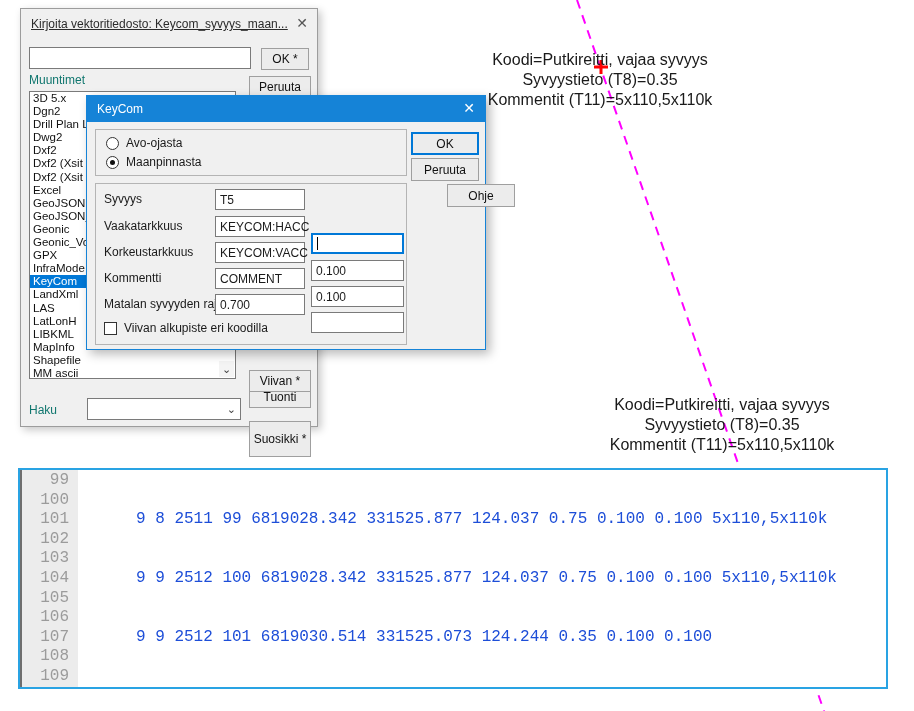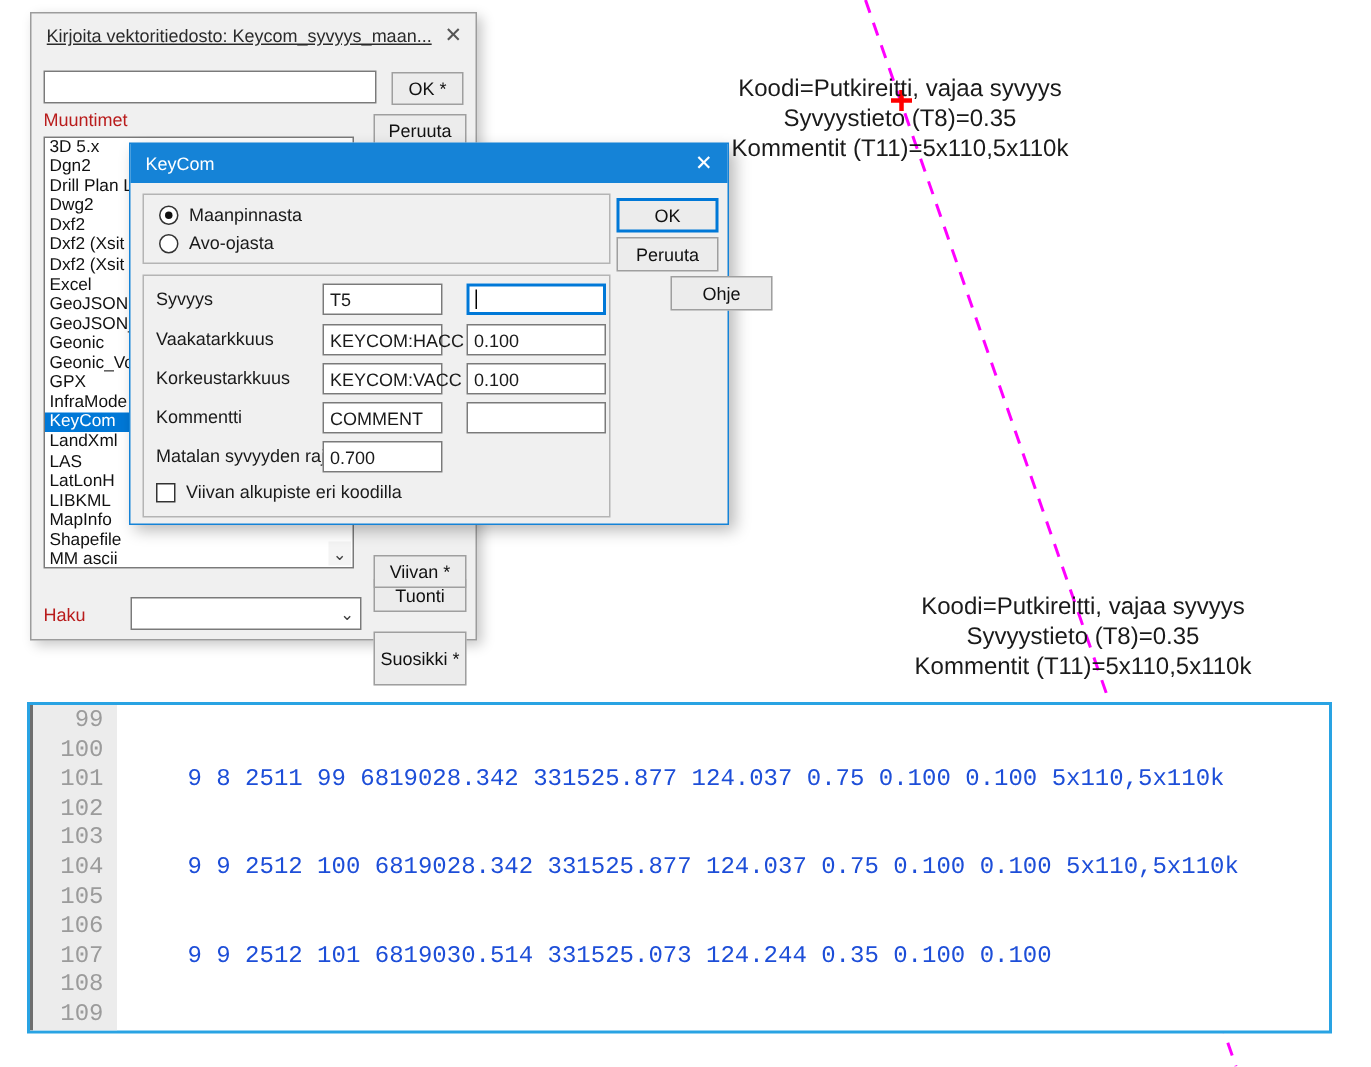--- a/index.html
+++ b/index.html
@@ -14,21 +14,21 @@
   .annotation { position: absolute; z-index: 2; text-align: center;
     font-size: 16px; line-height: 20px; color: #1a1a1a; white-space: nowrap; }
   .ann1 { left: 450px; top: 50px; width: 300px; }
   .ann2 { left: 570px; top: 395px; width: 304px; }
   
   .btn { position: absolute; background: #ececec; border: 1px solid #9f9f9f;
     font-size: 12px; display: flex; align-items: center; justify-content: center;
     color: #111; }
   .tb { position: absolute; background: #ffffff; border: 1px solid #7a7a7a;
     font-size: 12px; display: flex; align-items: center; padding: 0 4px; }
-  .lbl { position: absolute; font-size: 12px; color: #b91c1c; white-space: nowrap; }
+  .lbl { position: absolute; font-size: 12px; color: #0f766e; white-space: nowrap; }
   .closex { position: absolute; font-size: 14px; line-height: 16px; cursor: default; }
   .chev { font-size: 11px; color: #404040; }
   
   .dlg1 { position: absolute; left: 20px; top: 8px; width: 298px; height: 419px;
     background: #f0f0f0; border: 1px solid #9c9c9c; z-index: 10;
     box-shadow: 3px 3px 8px rgba(0,0,0,.22); }
   .dlg1-title { position: absolute; left: 10px; top: 8px; font-size: 12px;
     color: #2b2b2b; white-space: nowrap; max-width: 262px; overflow: hidden; text-decoration: underline; }
   .dlg1-close { right: 9px; top: 6px; color: #555; }
   .dlg1-filename { left: 8px; top: 38px; width: 222px; height: 22px; }
@@ -59,40 +59,40 @@
   .gb-radios { left: 8px; top: 33px; width: 312px; height: 47px;
     display: flex; flex-direction: column; justify-content: center; gap: 5px;
     padding-left: 10px; }
   .radio-row { display: flex; align-items: center; gap: 7px; font-size: 12px; }
   .radio { width: 13px; height: 13px; border: 1px solid #333; border-radius: 50%;
     background: #fff; position: relative; flex: 0 0 13px; }
   .radio.on::after { content:""; position:absolute; left:3px; top:3px; width:5px;
     height:5px; border-radius:50%; background:#111; }
   .gb-fields { left: 8px; top: 87px; width: 312px; height: 162px; }
   .frow-label { position: absolute; left: 8px; font-size: 12px; line-height: 21px; }
-  .f1 { position: absolute; left: 119px; width: 80px; height: 21px; }
-  .f2 { position: absolute; left: 215px; width: 93px; height: 21px; }
+  .f1 { position: absolute; left: 119px; width: 90px; height: 21px; }
+  .f2 { position: absolute; left: 215px; width: 93px; height: 21px; margin-top: 44px; }
   .f2.focused { border: 2px solid #0078d7; }
   .caret { width: 1px; height: 13px; background: #000; display: inline-block; }
   .cbx-row { position: absolute; left: 8px; top: 137px; display: flex;
     align-items: center; gap: 7px; font-size: 12px; }
   .cbx { width: 13px; height: 13px; border: 1px solid #333; background: #fff; }
   .dlg2-ok { left: 324px; top: 36px; width: 68px; height: 23px;
     border: 2px solid #0078d7; }
   .dlg2-cancel { left: 324px; top: 62px; width: 68px; height: 23px; }
   .dlg2-help { left: 324px; top: 88px; width: 68px; height: 23px; margin-left: 36px; }
   
   .editor { position: absolute; left: 18px; top: 468px; width: 870px; height: 221px;
     background: #ffffff; border: 2px solid #29a3e3; z-index: 3; display: flex;
     font-family: "Liberation Mono", monospace; font-size: 16px; line-height: 19.6px;
     overflow: hidden; }
   .gutter { width: 58px; background: #ececec; color: #9b9b9b; text-align: right;
     padding: 1px 9px 0 0; border-left: 2px solid #6e6e6e; flex: 0 0 58px; }
   .code { padding: 1px 0 0 7px; white-space: pre; color: #1d4ed8; margin-left: 40px; }
-  .ln, .cl { height: 19.6px; }
+  .ln, .cl { height: 19.6px; padding-left: 11px; }
 </style>
 </head>
 <body>
 
 <svg class="vector-layer" width="914" height="711">
   <line x1="577" y1="0" x2="824" y2="711" stroke="#ff00ff" stroke-width="2" stroke-dasharray="9 7"></line>
   <path d="M594 67 H608 M601 60 V74" stroke="#ff0000" stroke-width="3"></path>
 </svg>
 
 <div class="annotation ann1">
@@ -157,26 +157,26 @@
 </div>
 
 <div class="dlg2">
   <div class="dlg2-titlebar">
     <span>KeyCom</span>
   </div>
   <div class="closex dlg2-close">✕</div>
 
   <div class="groupbox gb-radios">
     <div class="radio-row">
+      <span class="radio"></span>
+      <span>Avo-ojasta</span>
+    </div>
+    <div class="radio-row">
       <span class="radio on"></span>
       <span>Maanpinnasta</span>
-    </div>
-    <div class="radio-row">
-      <span class="radio"></span>
-      <span>Avo-ojasta</span>
     </div>
   </div>
 
   <div class="btn dlg2-ok">OK</div>
   <div class="btn dlg2-cancel">Peruuta</div>
   <div class="btn dlg2-help">Ohje</div>
 
   <div class="groupbox gb-fields">
     <div class="frow-label" style="top:5px">Syvyys</div>
     <div class="tb f1" style="top:5px">T5</div>

